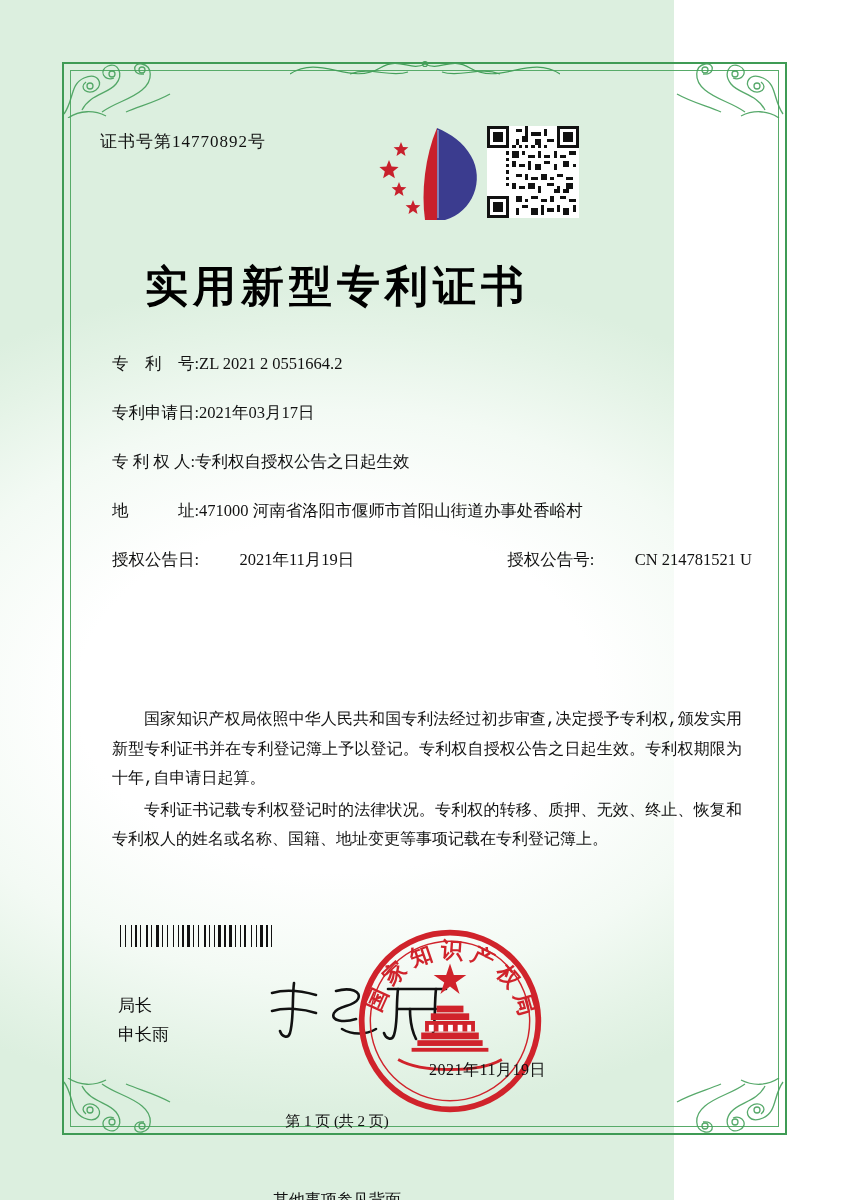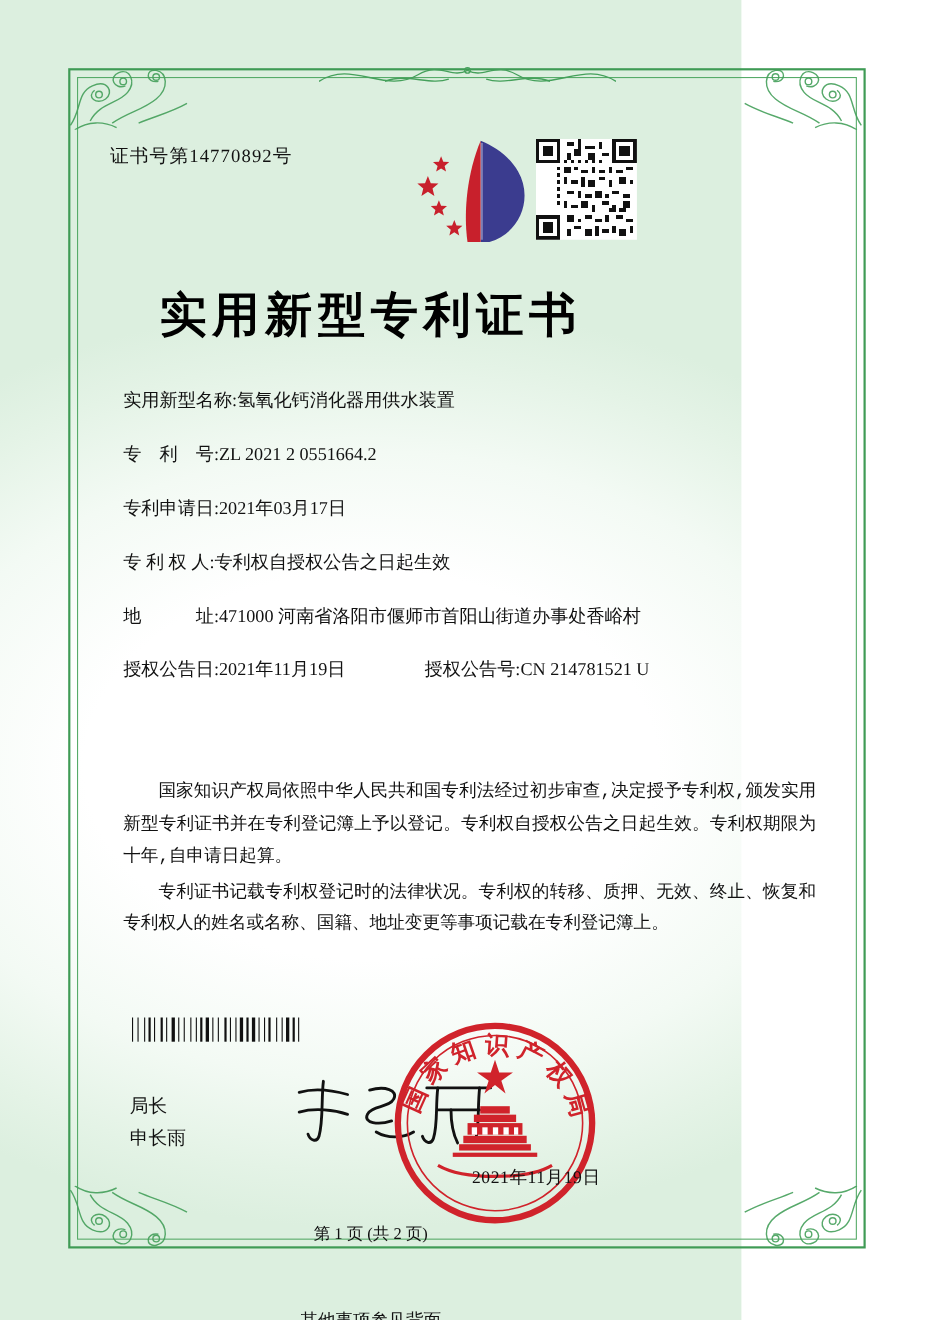--- a/index.html
+++ b/index.html
@@ -116,21 +116,21 @@
   .field-label {
     white-space: pre;
     color: #111;
     font-family: "Liberation Serif", serif;
   }
   .field-value {
     color: #111;
     font-family: "Liberation Serif", serif;
   }
   .field-row.dual {
-    justify-content: flex-start;
+    justify-content: space-between;
   }
   .field-gap { width: 72px; }
 
   
   .paragraphs {
     position: absolute;
     left: 112px; top: 706px;
     width: 630px;
     font-size: 16px;
     line-height: 1.85;
@@ -377,24 +377,20 @@
         <rect x="21" y="20" width="1" height="1"></rect>
           <rect x="24" y="20" width="2" height="1"></rect>
       </g>
     </svg>
   </div>
 
   <div class="doc-title">实用新型专利证书</div>
 
   <div class="fields">
     <div class="field-row">
-      <span class="field-label">实用新型名称:</span>
-      <span class="field-value">氢氧化钙消化器用供水装置</span>
-    </div>
-    <div class="field-row">
       <span class="field-label">专　利　号:</span>
       <span class="field-value">ZL 2021 2 0551664.2</span>
     </div>
     <div class="field-row">
       <span class="field-label">专利申请日:</span>
       <span class="field-value">2021年03月17日</span>
     </div>
     <div class="field-row">
       <span class="field-label">专 利 权 人:</span>
       <span class="field-value">专利权自授权公告之日起生效</span>

